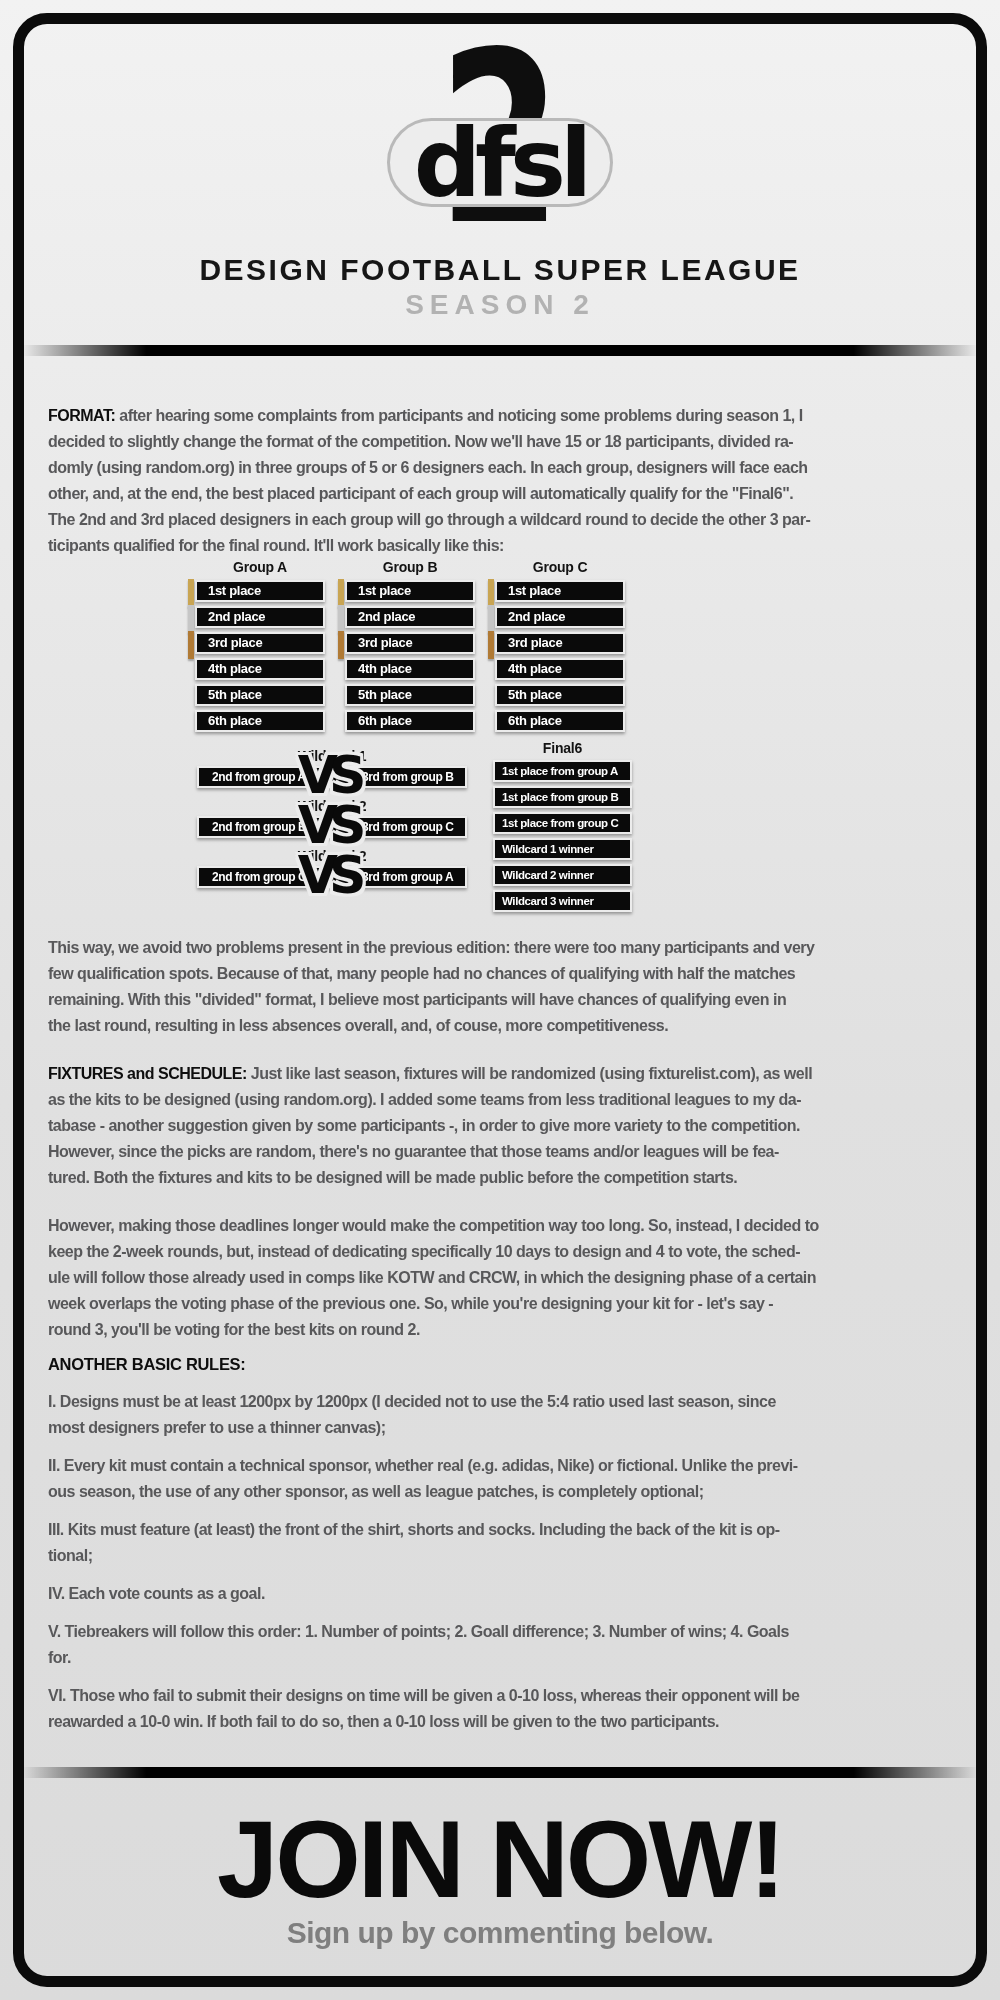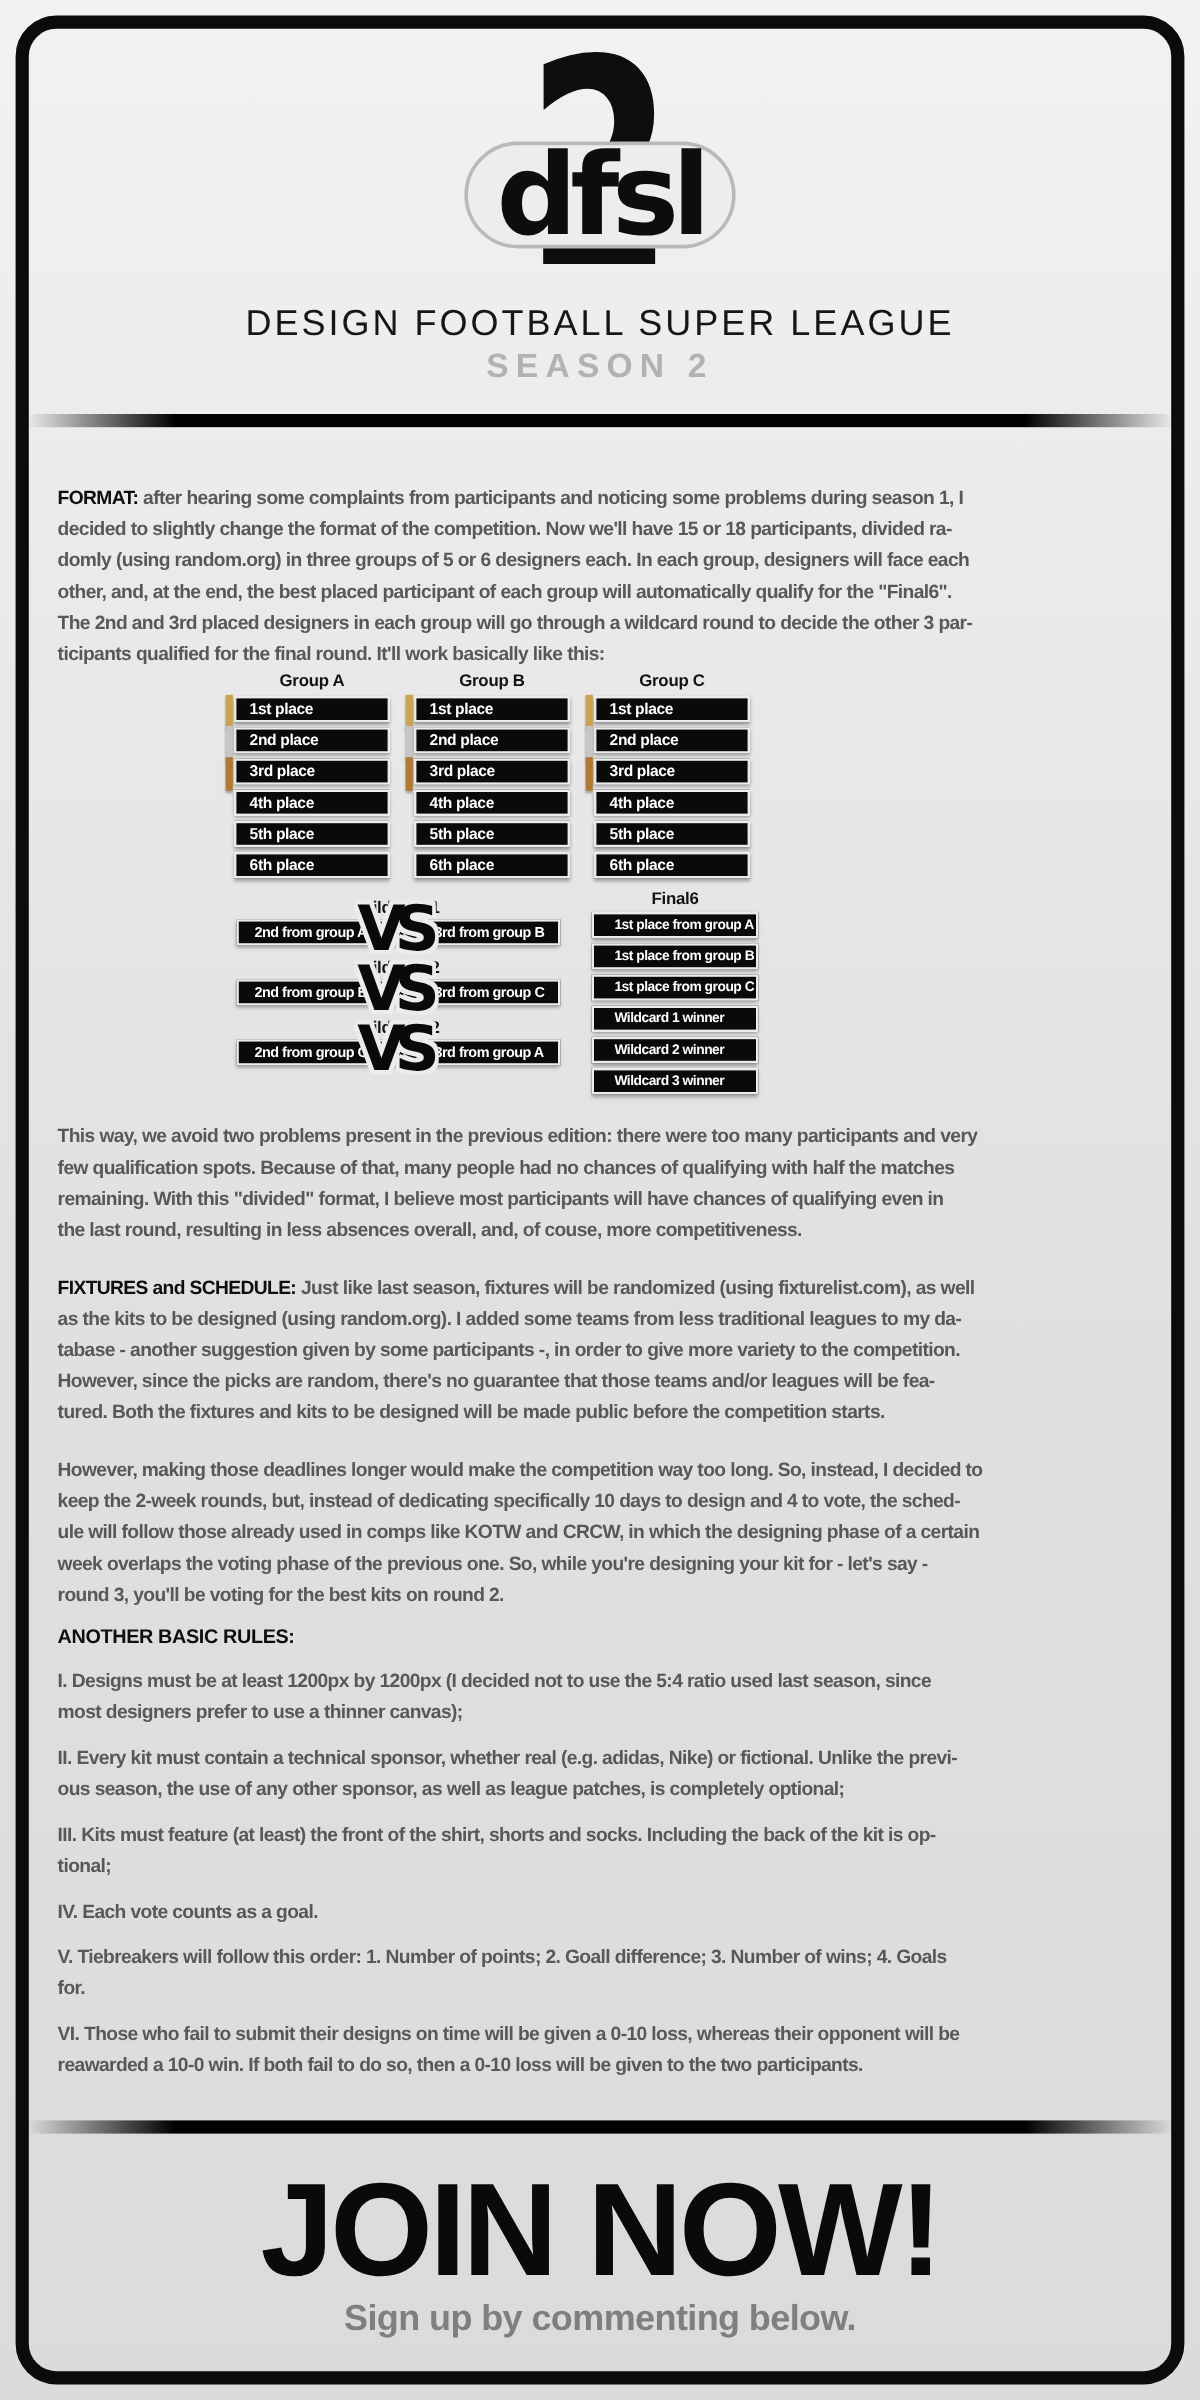--- a/index.html
+++ b/index.html
@@ -11,21 +11,21 @@
 
   
   .logo-two{position:absolute;left:500px;top:20px;transform:translateX(-50%) scaleX(0.74);
     font-family:"DejaVu Sans",sans-serif;font-weight:700;font-size:238px;line-height:1;color:#0e0e0e;z-index:1;}
   .logo-pill{position:absolute;left:387px;top:118px;width:226px;height:89px;z-index:2;
     background:#ededed;border:3px solid #b9b9b9;border-radius:48px;box-sizing:border-box;}
   .logo-text{position:absolute;left:500px;top:116px;transform:translateX(-50%);z-index:3;
     font-family:"DejaVu Sans",sans-serif;font-weight:700;font-size:94px;line-height:96px;
     letter-spacing:-6px;color:#0d0d0d;}
   .title{position:absolute;left:0;top:253px;width:100%;text-align:center;margin:0;
-    font-size:30px;font-weight:400;letter-spacing:2.5px;color:#161616;}
+    font-size:30px;font-weight:700;letter-spacing:2.5px;color:#161616;}
   .subtitle{position:absolute;left:0;top:289px;width:100%;text-align:center;margin:0;
     font-size:28px;font-weight:700;letter-spacing:6px;color:#b2b2b2;}
 
   .flow{position:absolute;left:0;top:345px;right:0;}
   .divider{height:11px;margin:0 22px;
     background:linear-gradient(90deg,rgba(0,0,0,0) 0%,#000 13%,#000 87%,rgba(0,0,0,0) 100%);}
   .divider.bottom{margin-top:32px;}
 
   
   .para{margin:22px 48px 0;font-size:16px;line-height:26px;font-weight:700;
@@ -58,21 +58,21 @@
   .wc-right{position:absolute;left:163px;top:0;font-size:12px;font-weight:700;
     line-height:18px;letter-spacing:-0.4px;white-space:nowrap;}
   .vs{position:absolute;left:50%;top:50%;transform:translate(-50%,-54%);z-index:2;
     font-family:"DejaVu Sans",sans-serif;font-size:52px;font-weight:900;letter-spacing:-9px;
     color:#0a0a0a;padding-right:9px;
     text-shadow:-3px -3px 0 #ececec,3px -3px 0 #ececec,-3px 3px 0 #ececec,3px 3px 0 #ececec,
       -3px 0 0 #ececec,3px 0 0 #ececec,0 -3px 0 #ececec,0 3px 0 #ececec;}
   .final6{position:absolute;left:493px;top:181px;width:139px;}
   .f6-title{margin-bottom:4px;}
   .f6-bar{height:22px;margin-bottom:4px;}
-  .f6-bar .bar-label{font-size:11.5px;padding-left:17px;letter-spacing:-0.4px;}
+  .f6-bar .bar-label{font-size:11.5px;padding-left:7px;letter-spacing:-0.4px;}
 
   
   .join{margin:26px 0 0;text-align:center;font-size:110px;line-height:110px;
     font-weight:700;letter-spacing:-3px;color:#0a0a0a;}
   .signup{margin:4px 0 0;text-align:center;font-size:30px;line-height:30px;
     font-weight:700;letter-spacing:-0.5px;color:#7f7f7f;}
 </style>
 </head>
 <body>
 

